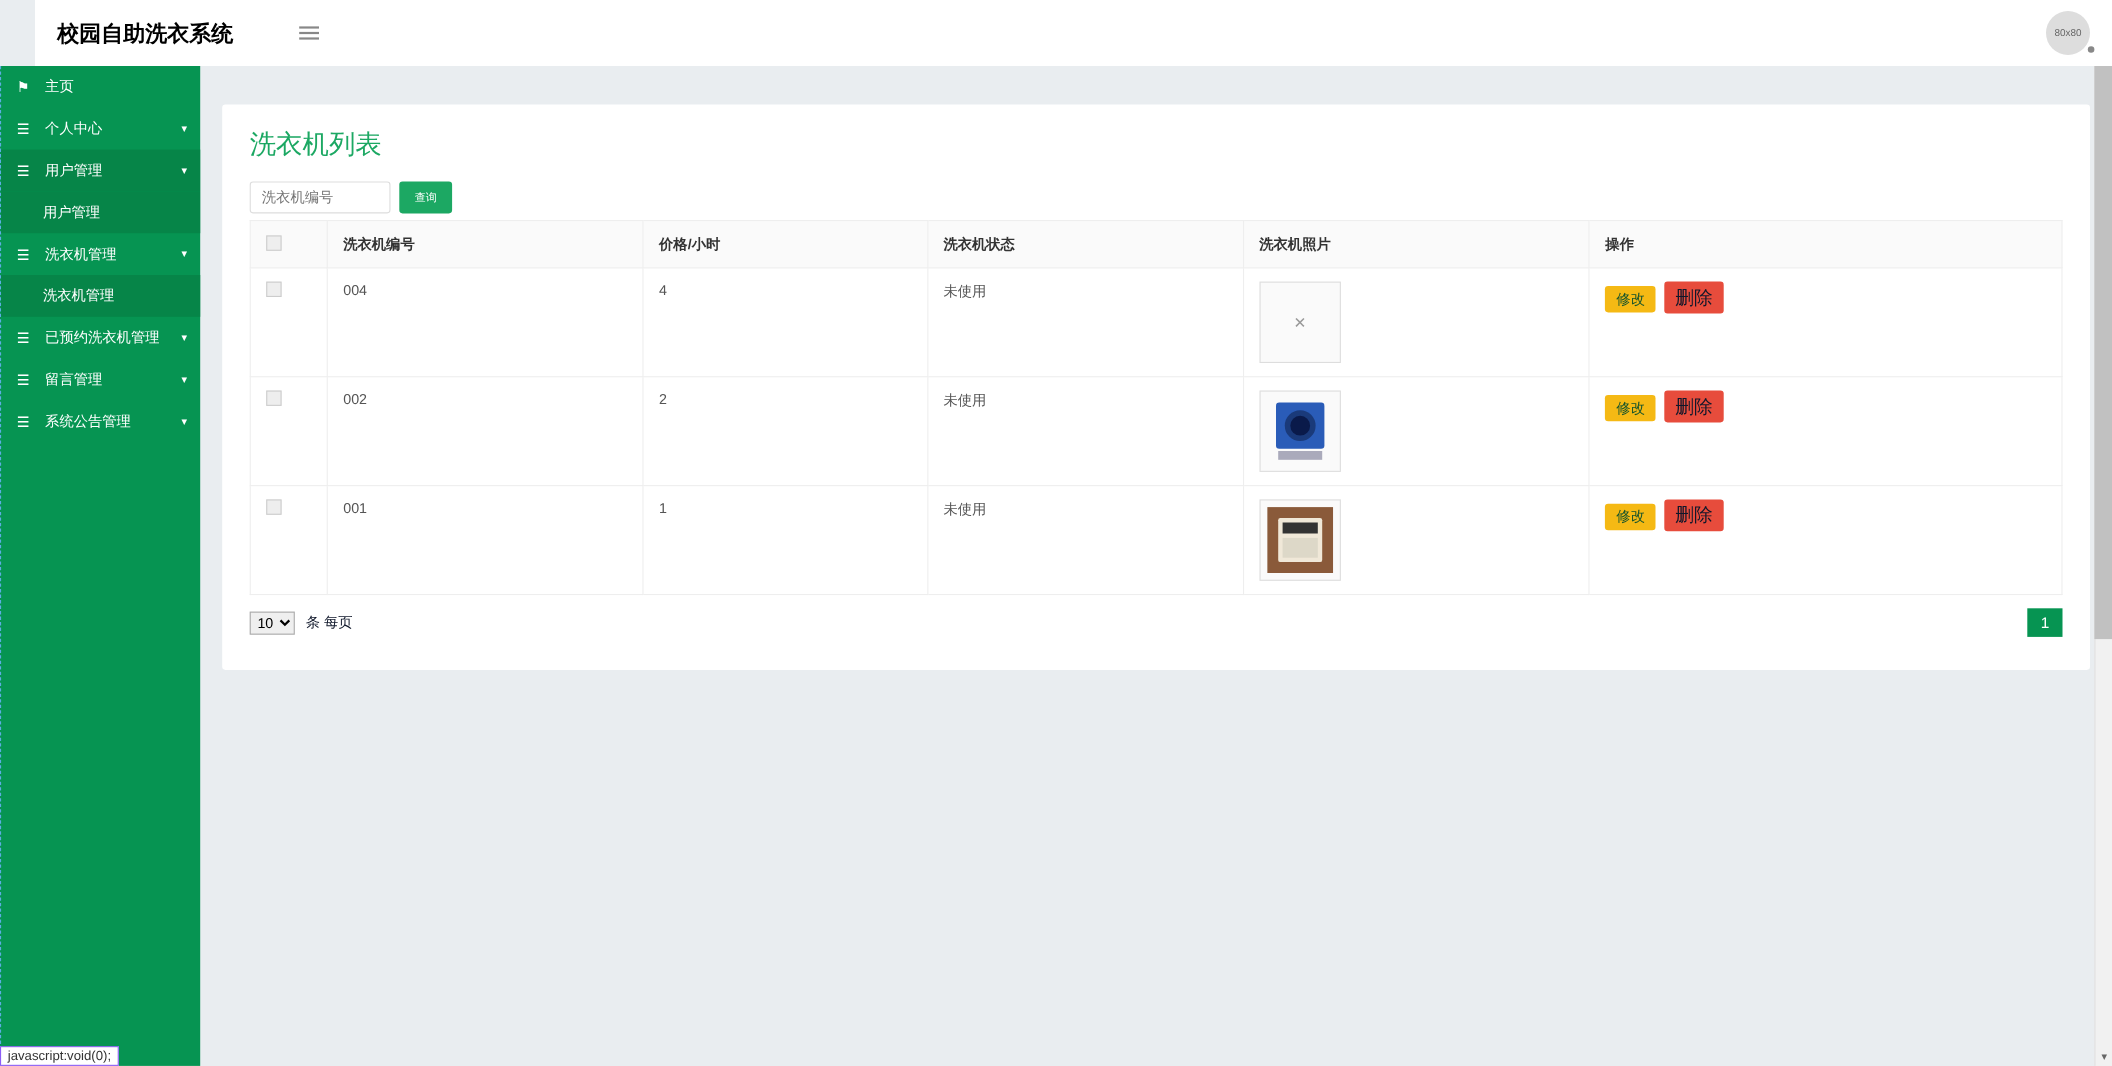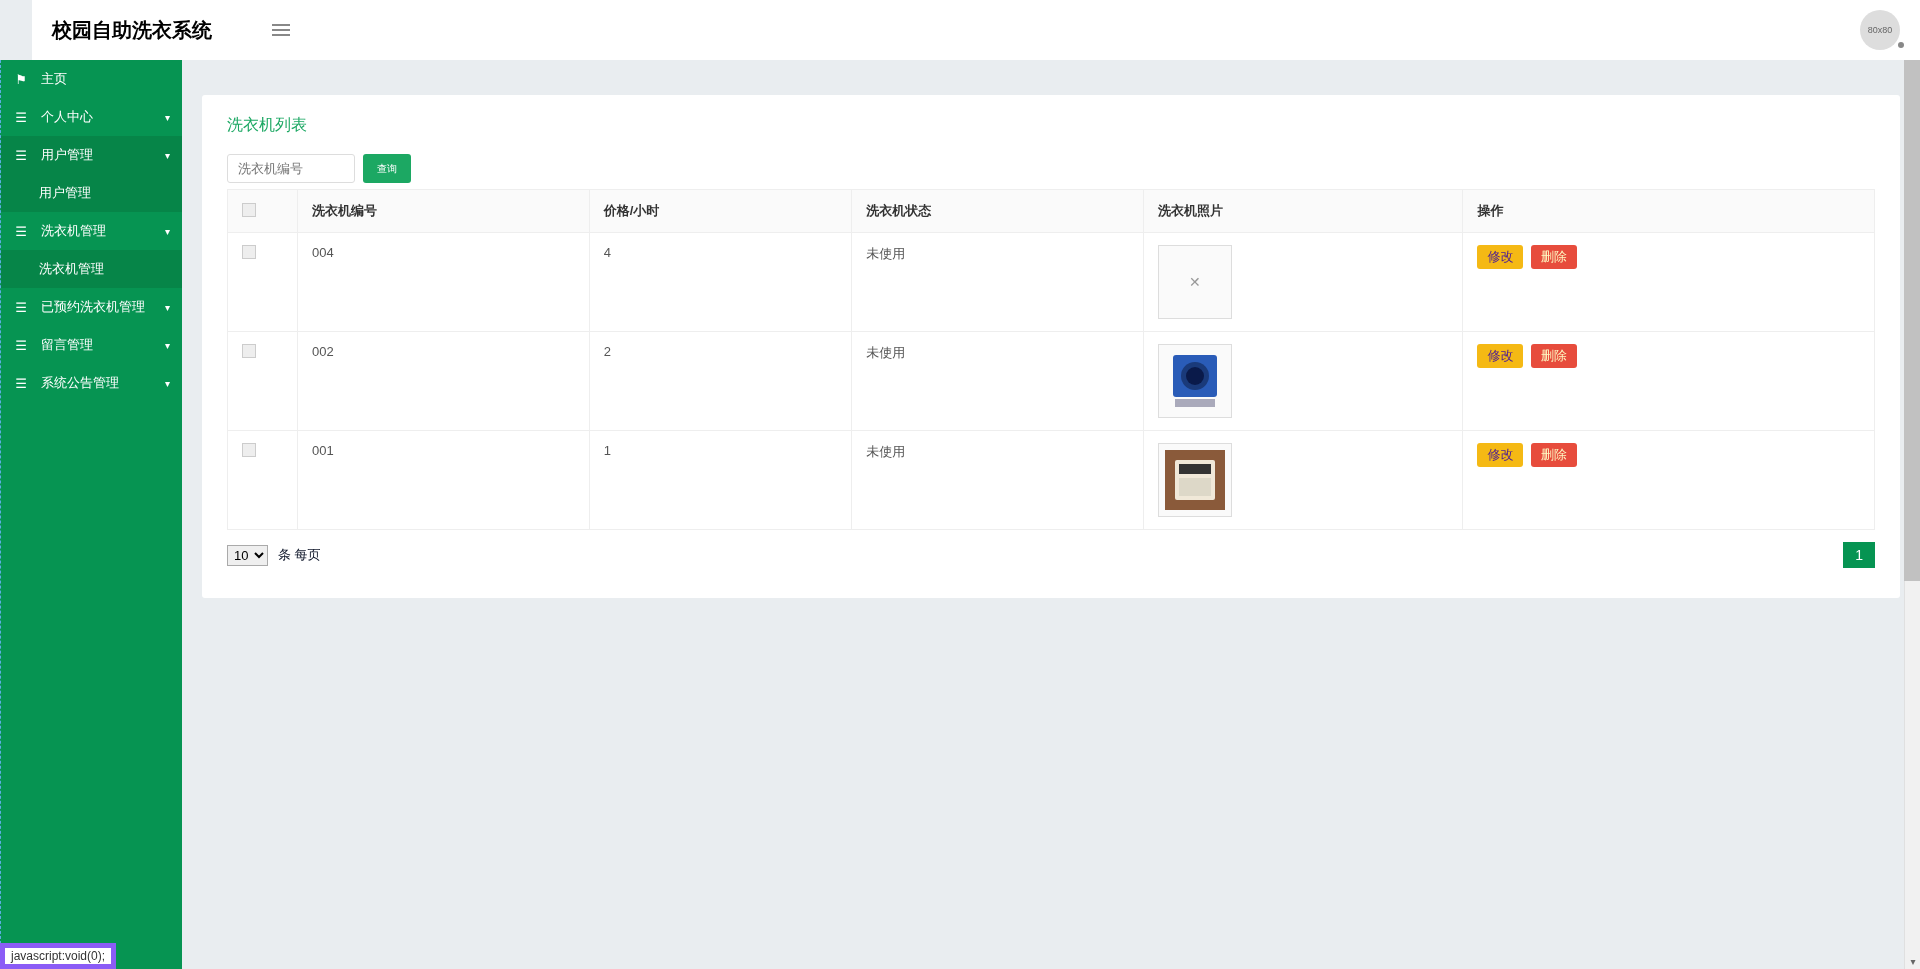--- a/index.html
+++ b/index.html
@@ -16,46 +16,46 @@
     .layout { display: flex; min-height: calc(100vh - 60px); }
     .sidebar { width: 182px; background: #069452; color: #fff; border-left: 1px dashed #5dade2; }
     .sidebar-item { display: flex; align-items: center; padding: 10px 12px; font-size: 13px; cursor: pointer; position: relative; }
     .sidebar-item.active { background: #068548; }
     .sidebar-item.sub { padding-left: 38px; background: #068548; }
     .sidebar-item .icon { margin-right: 12px; width: 16px; display: flex; align-items: center; justify-content: center; font-size: 13px; }
     .sidebar-item .chevron { position: absolute; right: 12px; font-size: 10px; }
     
     .main { flex: 1; padding: 35px 20px 20px; overflow: auto; }
     .card { background: #fff; border-radius: 3px; padding: 20px 25px 30px; }
-    .card-title { font-size: 16px; color: #1ca863; font-weight: 400; margin-bottom: 18px; }
+    .card-title { font-size: 24px; color: #1ca863; font-weight: 400; margin-bottom: 18px; }
     
     .toolbar { display: flex; gap: 8px; margin-bottom: 6px; }
     .input { padding: 6px 10px; border: 1px solid #ddd; border-radius: 3px; font-size: 13px; width: 128px; }
     .btn { padding: 0 14px; border: none; border-radius: 3px; font-size: 10px; cursor: pointer; color: #fff; }
     .btn-green { background: #1ca863; }
     .btn-red { background: #e74c3c; }
-    .btn-yellow { background: #f5b914; color: #4c1d95; padding: 3px 10px; font-size: 13px; }
-    .btn-red-sm { background: #e74c3c; color: #fef9c3; padding: 3px 10px; font-size: 13px; }
+    .btn-yellow { background: #f5b914; color: #14532d; padding: 3px 10px; font-size: 13px; }
+    .btn-red-sm { background: #e74c3c; color: #0f172a; padding: 3px 10px; font-size: 17px; }
     
     .toolbar2 { display: flex; gap: 8px; margin-bottom: 6px; }
     
     table { width: 100%; border-collapse: collapse; }
     th { background: #fafafa; text-align: left; padding: 12px 14px; font-size: 13px; font-weight: bold; border: 1px solid #eee; color: #333; }
     td { padding: 12px 14px; border: 1px solid #eee; vertical-align: top; font-size: 13px; color: #555; }
     .checkbox { width: 14px; height: 14px; border: 1px solid #ccc; display: inline-block; background: #eee; }
     .thumb { width: 74px; height: 74px; border: 1px solid #ddd; display: flex; align-items: center; justify-content: center; font-size: 10px; color: #999; background: #fafafa; }
     .thumb.broken::before { content: '✕'; font-size: 14px; }
     
     .pager-row { display: flex; align-items: center; margin-top: 12px; gap: 10px; }
     .pager-row select { border: 1px solid #aaa; padding: 1px 2px; font-size: 13px; }
     .pager-text { color: #0f172a; font-size: 13px; }
     .page-btns { margin-left: auto; }
     .page-btn { background: #069452; color: #fff; padding: 5px 12px; border: none; font-size: 14px; }
     
-    .status-bar { position: fixed; bottom: 0; left: 0; background: #fff; border: 5px solid #8b5cf6; padding: 1px 6px; font-size: 12px; color: #333; }
+    .status-bar { position: fixed; bottom: 0; left: 0; background: #fff; border: 1px solid #8b5cf6; padding: 1px 6px; font-size: 12px; color: #333; }
     
     .col-check { width: 70px; }
     .col-actions .btn { margin-right: 4px; }
     
     .scrollbar-track { position: fixed; right: 0; top: 0; width: 16px; height: 100%; background: #f1f1f1; border-left: 1px solid #e0e0e0; }
     .scrollbar-thumb { position: absolute; top: 0; right: 0; width: 16px; height: 60%; background: #c1c1c1; }
     .scrollbar-arrow { position: absolute; width: 16px; height: 16px; display: flex; align-items: center; justify-content: center; font-size: 10px; color: #666; }
     .scrollbar-arrow.up { top: 0; }
     .scrollbar-arrow.down { bottom: 0; }
   </style>

